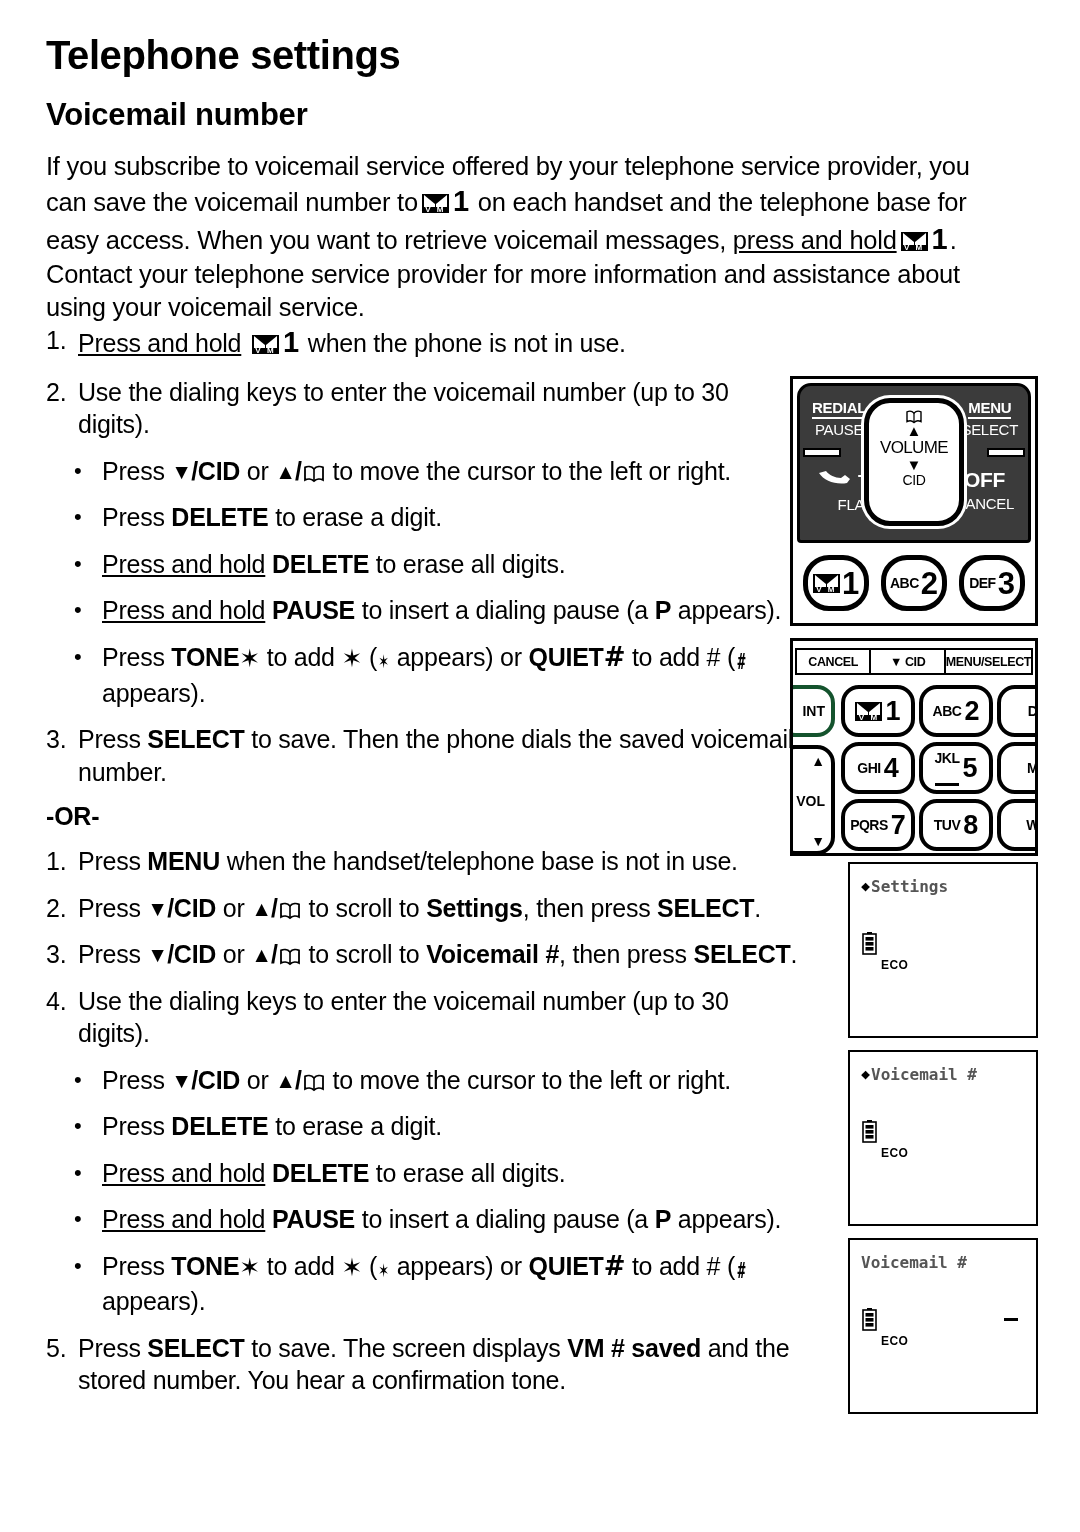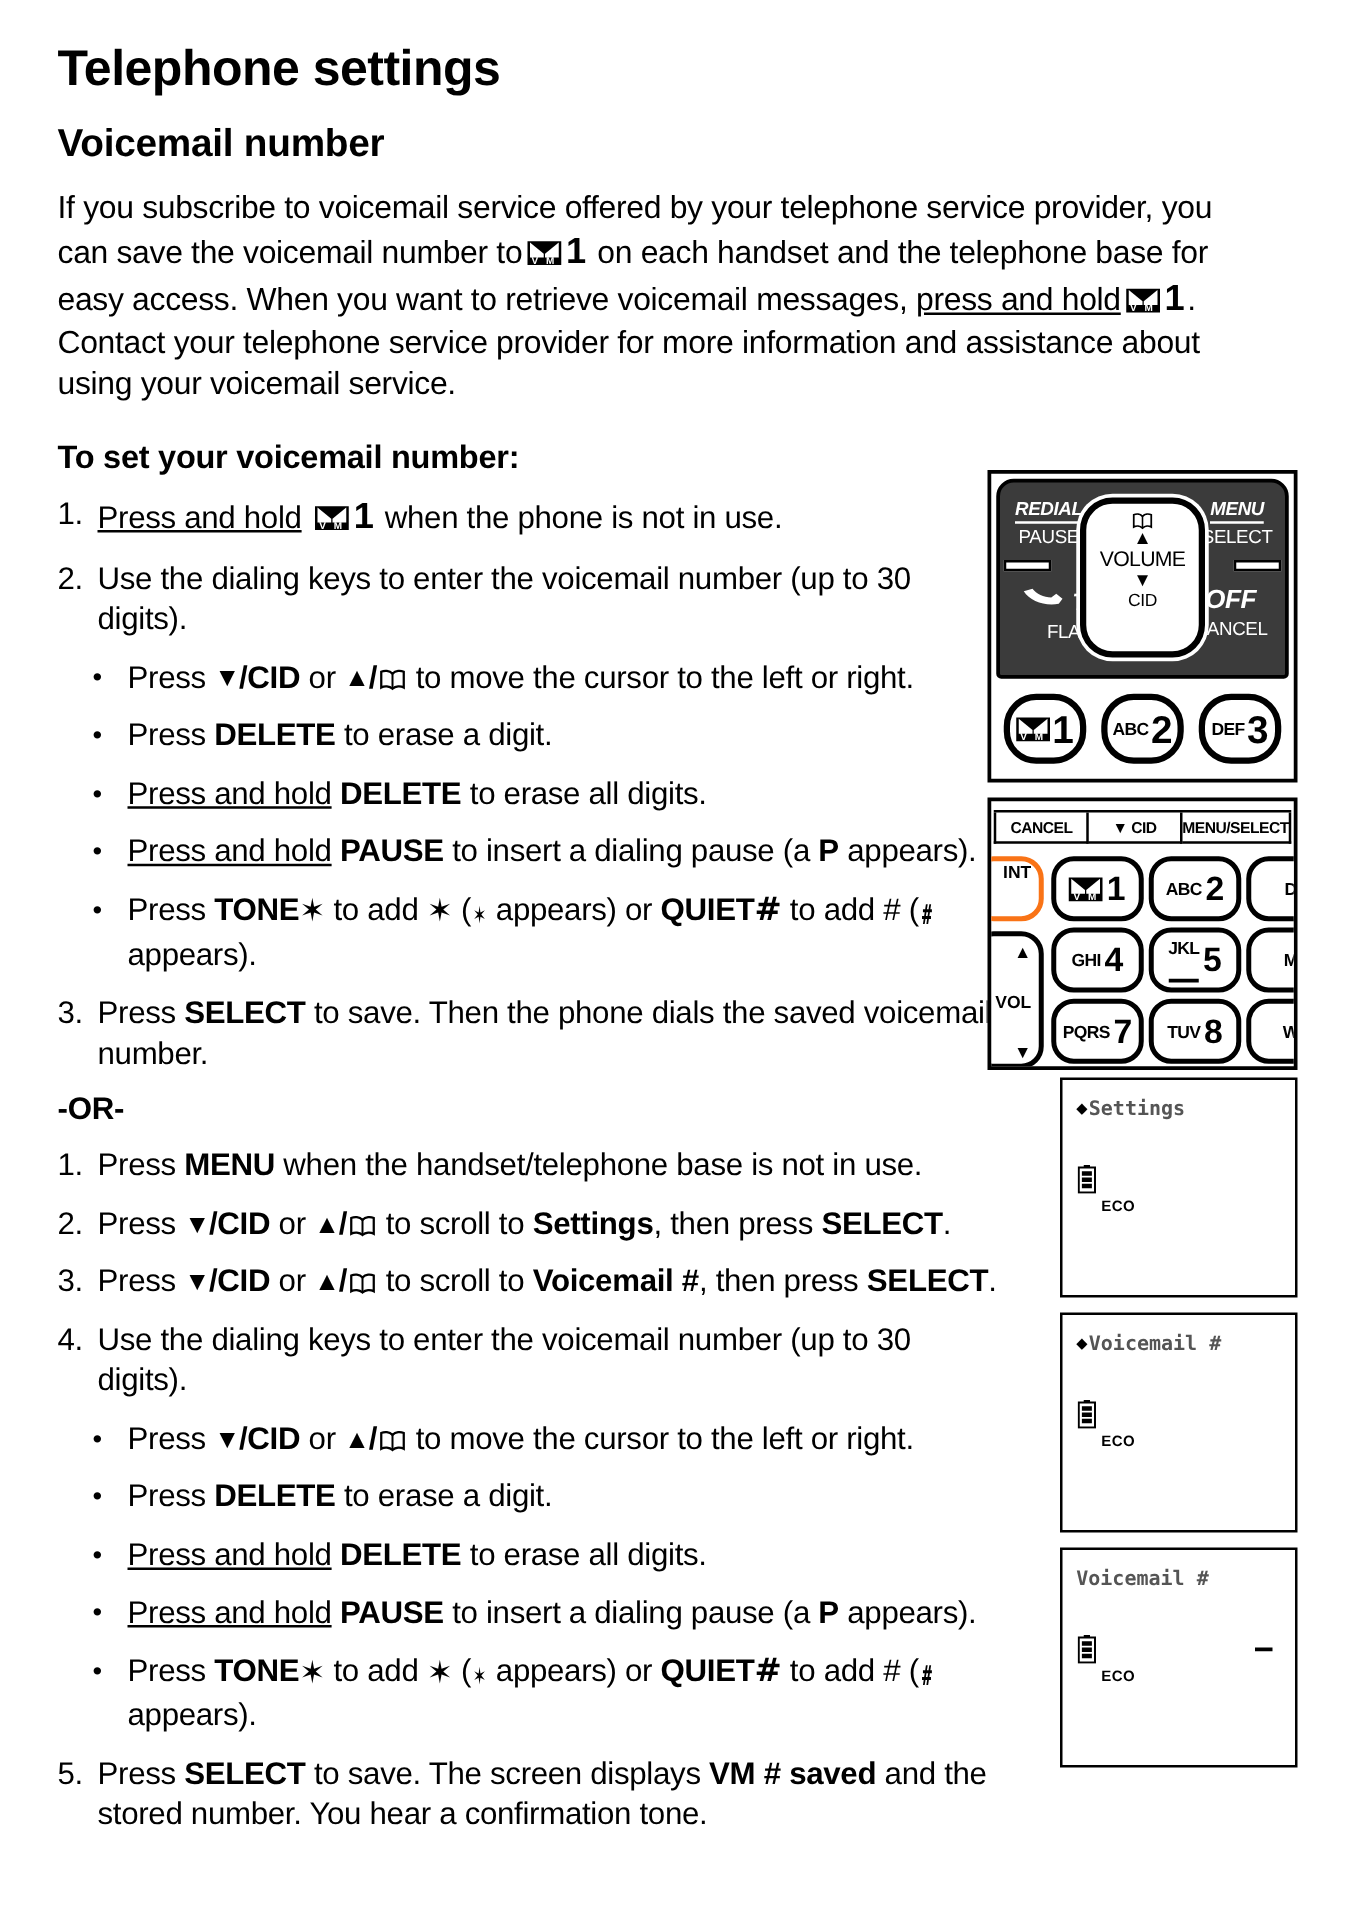--- a/index.html
+++ b/index.html
@@ -197,21 +197,21 @@
   }
   .hs-lbl {
     position: absolute;
     color: #fff;
     font-size: 15px;
     font-weight: bold;
     line-height: 1.15;
     text-align: center;
     letter-spacing: -0.3px;
   }
-  .hs-lbl .top { border-bottom: 2px solid #fff; display: inline-block; padding-bottom: 1px; font-style: italic;}
+  .hs-lbl .top { border-bottom: 2px solid #fff; display: inline-block; padding-bottom: 1px;}
   .hs-lbl .sub { font-weight: normal; display: block; margin-top: 2px;}
   .lbl-redial { left: 12px; top: 13px; }
   .lbl-menu  { right: 10px; top: 13px; }
   .lbl-talk  { left: 16px; top: 84px; }
   .lbl-off   { right: 14px; top: 82px; }
   .lbl-off .top { border-bottom: none; font-size: 21px; }
   .lbl-talk .top { border-bottom: none; font-size: 19px; }
 
   .hs-nav {
     position: absolute;
@@ -341,23 +341,24 @@
   .bkey .dig { font-size: 27px; font-weight: bold; line-height: 1;}
   .bkey .ico-vm { margin: 0 3px 0 0; vertical-align: -3px; }
   .bkey.u5 .alpha { border-bottom: 3px solid #000; padding-bottom: 17px; }
 
   .base-int {
     position: absolute;
     left: -16px;
     top: 10px;
     width: 58px;
     height: 52px;
-    border: 4px solid #f97316;
+    border: 4px solid #14532d;
     border-radius: 18px;
     display: flex;
+    align-items: center;
     justify-content: flex-end;
     padding-right: 6px;
     font-size: 14px;
     font-weight: bold;
     box-sizing: border-box;
   }
   .base-vol {
     position: absolute;
     left: -16px;
     top: 70px;
@@ -445,21 +446,20 @@
 </head>
 <body>
 
 <div class="page">
 
   <h1 class="h1">Telephone settings</h1>
   <h2 class="h2">Voicemail number</h2>
 
   <p class="intro"><span>If you subscribe to voicemail service offered by your telephone service provider, you can save the voicemail number to</span><span class="ico-vm"></span><span class="big1">1</span> <span>on each handset and the telephone base for easy access. When you want to retrieve voicemail messages,</span> <span class="ul">press and hold</span><span class="ico-vm"></span><span class="big1">1</span><span>. Contact your telephone service provider for more information and assistance about using your voicemail service.</span></p>
 
-  <h3 class="h3">To set your voicemail number:</h3>
 
   <div class="col-left">
 
     <div class="step">
       <span class="num">1.</span>
       <span class="txt"><span class="ul">Press and hold</span> <span class="ico-vm"></span><span class="big1">1</span> <span>when the phone is not in use.</span></span>
     </div>
 
     <div class="step">
       <span class="num">2.</span>

